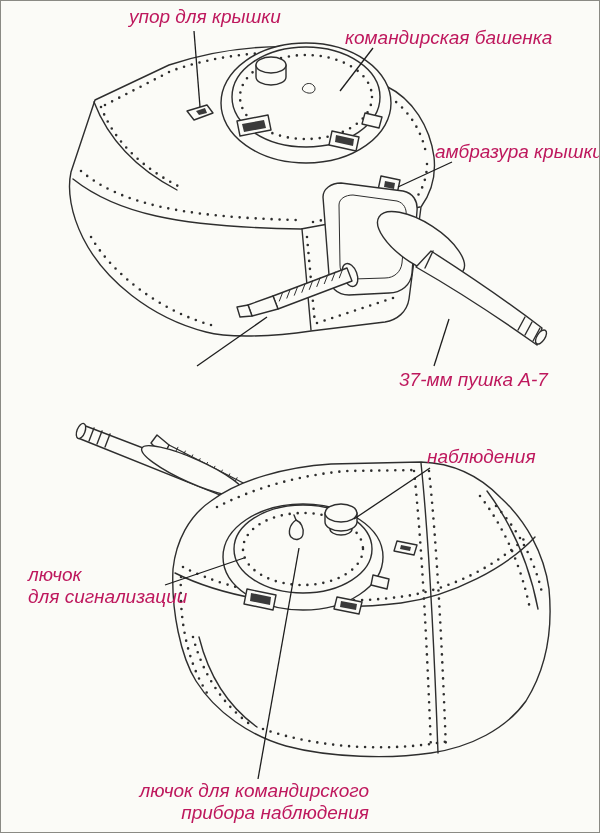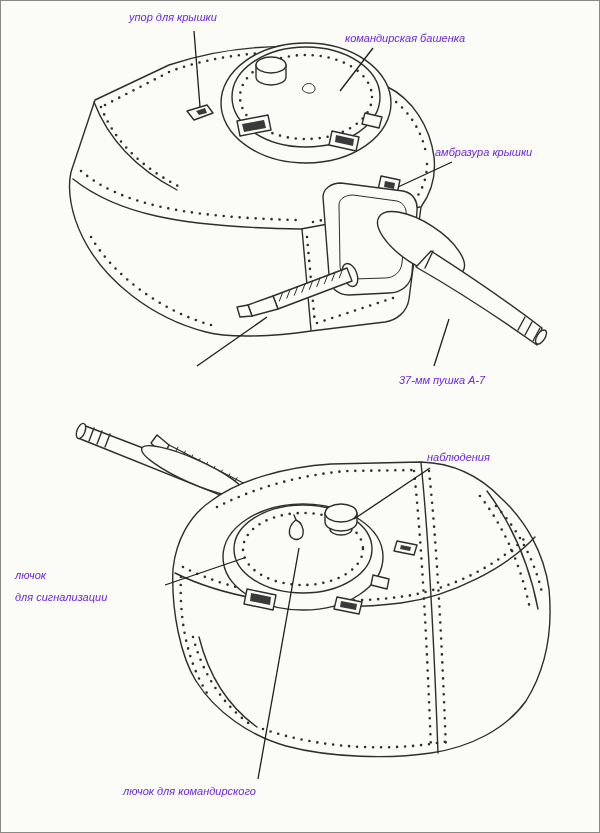--- a/index.html
+++ b/index.html
@@ -9,24 +9,24 @@
     font-family:"Liberation Sans",sans-serif;overflow:hidden;
   }
   svg{position:absolute;left:0;top:0;}
   .fill{fill:#fbfbf7;stroke:#2e2e2e;stroke-width:1.4;stroke-linejoin:round;stroke-linecap:round;}
   .ln{fill:none;stroke:#2e2e2e;stroke-width:1.4;stroke-linejoin:round;stroke-linecap:round;}
   .thin{fill:none;stroke:#2e2e2e;stroke-width:1;}
   .riv{fill:none;stroke:#2e2e2e;stroke-width:2.6;stroke-linecap:round;stroke-dasharray:0 8;}
   .dark{fill:#3a3a3a;stroke:none;}
   .lead path{fill:none;stroke:#1d1d1d;stroke-width:1.3;}
   .lbl{
-    position:absolute;font-style:italic;font-size:11px;line-height:22px;
-    color:#6d28d9;white-space:nowrap;
+    position:absolute;font-style:italic;font-size:19px;line-height:22px;
+    color:#be185d;white-space:nowrap;
   }
-  .lbl.center{text-align:left;white-space:normal;}
+  .lbl.center{text-align:right;white-space:normal;}
 </style>
 </head>
 <body>
 
 <div id="page">
 
   <svg width="600" height="833" viewBox="0 0 600 833">
 
     <g>
 
@@ -178,22 +178,23 @@
     </g>
   </svg>
 
   <div class="lbl" style="left:128px;top:5px">упор для крышки</div>
   <div class="lbl" style="left:344px;top:26px">командирская башенка</div>
   <div class="lbl" style="left:434px;top:140px">амбразура крышки</div>
   <div class="lbl" style="left:398px;top:368px">37-мм пушка А-7</div>
 
   <div class="lbl" style="left:426px;top:445px">наблюдения</div>
 
-  <div class="lbl" style="left:14px;top:563px">
+  <div class="lbl" style="left:27px;top:563px">
     <div>лючок</div>
     <div>для сигнализации</div>
   </div>
 
   <div class="lbl center" style="left:122px;top:779px;width:246px">
     <div>лючок для командирского</div>
+    <div>прибора наблюдения</div>
   </div>
 
 </div>
 
 </body></html>

